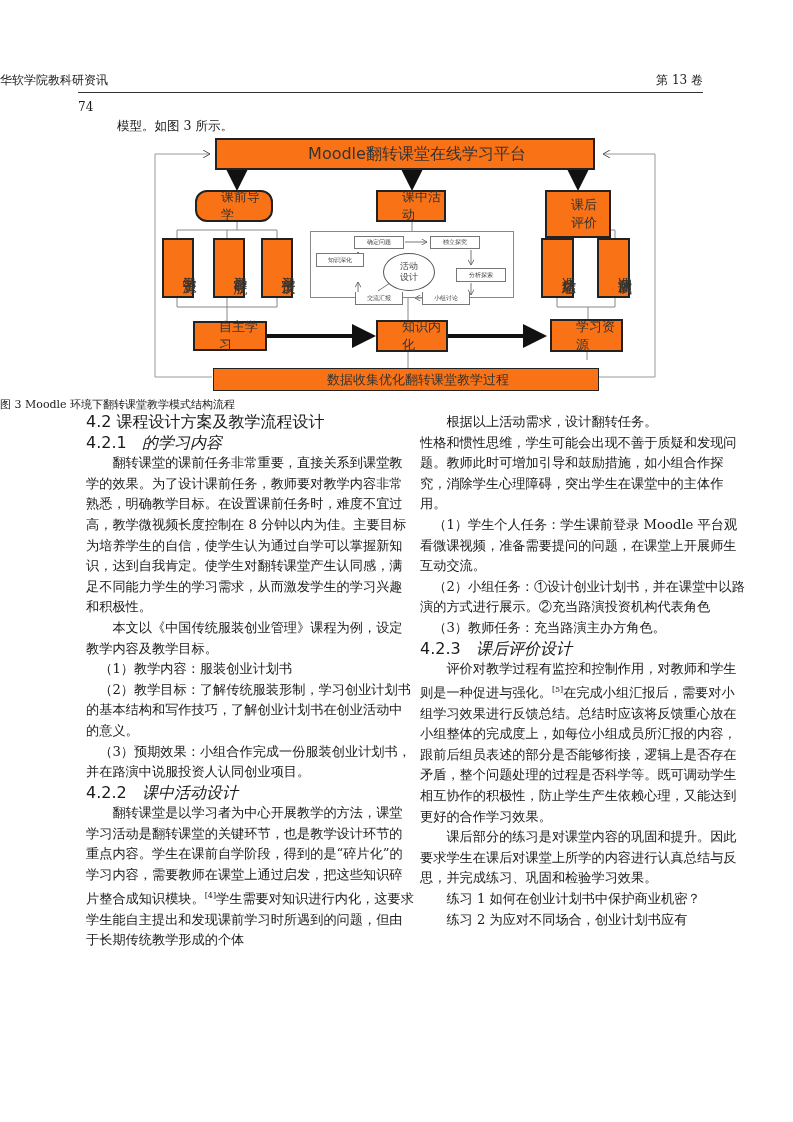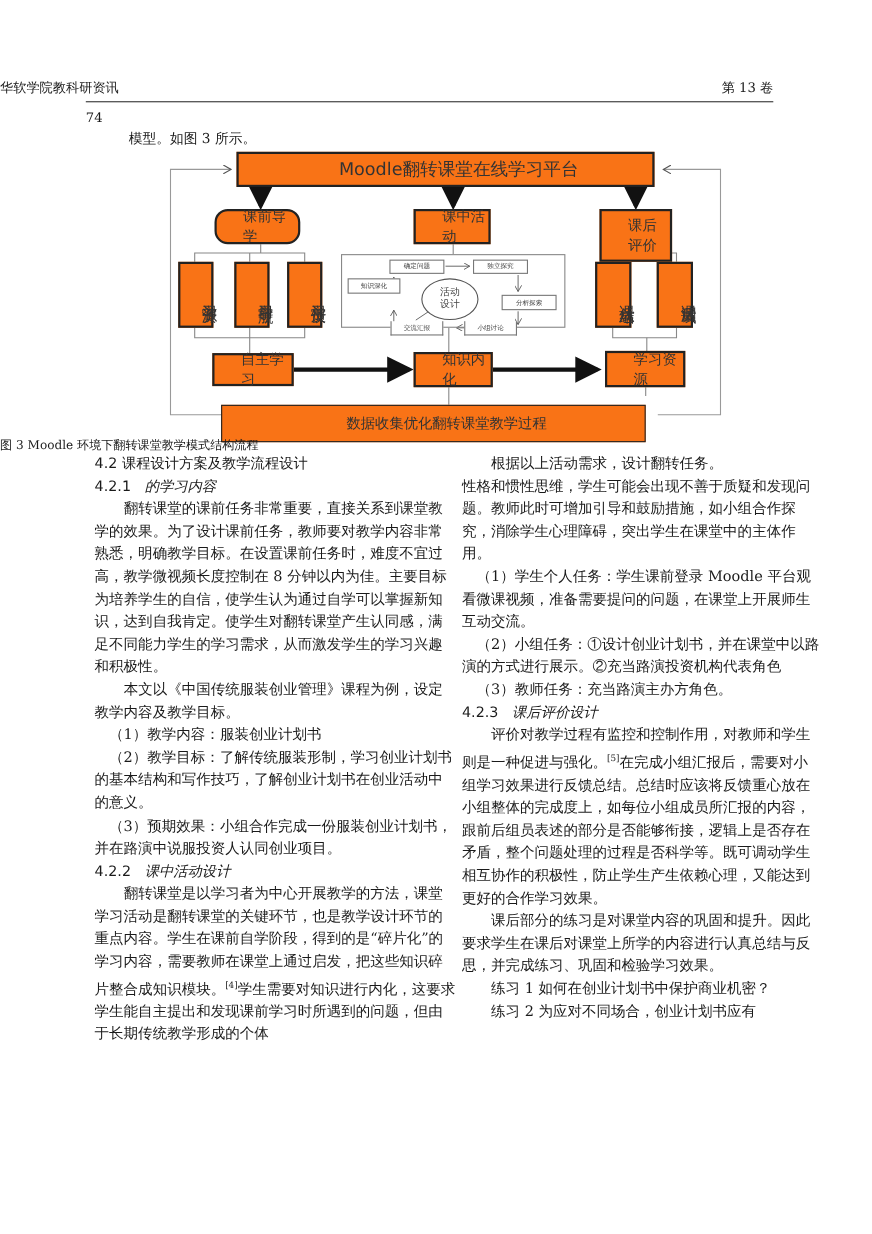--- a/index.html
+++ b/index.html
@@ -26,21 +26,21 @@
   svg.lines { position:absolute; left:0; top:0; }
   #caption { left:0; width:793px; top:397px; text-align:left; font-size:11px; }
 
   
   .col { position:absolute; font-size:13.2px; line-height:20.6px; }
   #col-left { left:86px; top:412px; width:328px; }
   #col-right { left:420px; top:412px; width:325px; }
   .p { margin:0; }
   .ind { text-indent:2em; }
   .ind1 { text-indent:1em; }
-  .h { font-family:"DejaVu Sans","Liberation Sans",sans-serif; font-size:13px; }
+  .h { font-family:"DejaVu Sans","Liberation Sans",sans-serif; font-size:16px; }
   .hi { font-style:italic; }
   sup { font-size:8px; }
 </style>
 </head>
 <body>
 
 <div class="abs" id="hdr-page">74</div>
 <div class="abs" id="hdr-journal">华软学院教科研资讯</div>
 <div class="abs" id="hdr-vol">第 13 卷</div>
 <div class="abs" id="hdr-rule"></div>
@@ -115,21 +115,21 @@
   <div class="ibox" style="left:166px;top:118px;width:48px;height:14px;">知识深化</div>
   <div class="abs" style="left:233px;top:118px;width:52px;height:38px;border:1px solid #555;border-radius:50%;box-sizing:border-box;display:flex;align-items:center;justify-content:center;text-align:center;font-family:'DejaVu Sans','Liberation Sans',sans-serif;font-size:9px;line-height:11px;color:#444;padding:0 12px;background:#fff;">活动设计</div>
 
   <div class="box vbox" style="left:391px;top:103px;width:33px;height:60px;">课后总结</div>
   <div class="box vbox" style="left:447px;top:103px;width:33px;height:60px;">课后测试</div>
 
   <div class="box" style="left:43px;top:186px;width:74px;height:30px;font-size:13px;">自主学习</div>
   <div class="box" style="left:226px;top:185px;width:72px;height:32px;font-size:13px;">知识内化</div>
   <div class="box" style="left:400px;top:184px;width:73px;height:33px;font-size:13px;">学习资源</div>
 
-  <div class="box" style="left:51px;top:233px;width:386px;height:34px;font-size:13px;border-width:1.5px;">数据收集优化翻转课堂教学过程</div>
+  <div class="box" style="left:63px;top:233px;width:386px;height:23px;font-size:13px;border-width:1.5px;">数据收集优化翻转课堂教学过程</div>
 </div>
 
 <div class="abs" id="caption">图 3  Moodle 环境下翻转课堂教学模式结构流程</div>
 
 <div class="col" id="col-left">
   <p class="p h">4.2  课程设计方案及教学流程设计</p>
   <p class="p h"><span>4.2.1</span>&nbsp;&nbsp;&nbsp;<span class="hi">的学习内容</span></p>
   <p class="p ind">翻转课堂的课前任务非常重要，直接关系到课堂教学的效果。为了设计课前任务，教师要对教学内容非常熟悉，明确教学目标。在设置课前任务时，难度不宜过高，教学微视频长度控制在 8 分钟以内为佳。主要目标为培养学生的自信，使学生认为通过自学可以掌握新知识，达到自我肯定。使学生对翻转课堂产生认同感，满足不同能力学生的学习需求，从而激发学生的学习兴趣和积极性。</p>
   <p class="p ind">本文以《中国传统服装创业管理》课程为例，设定教学内容及教学目标。</p>
   <p class="p ind1">（1）教学内容：服装创业计划书</p>

